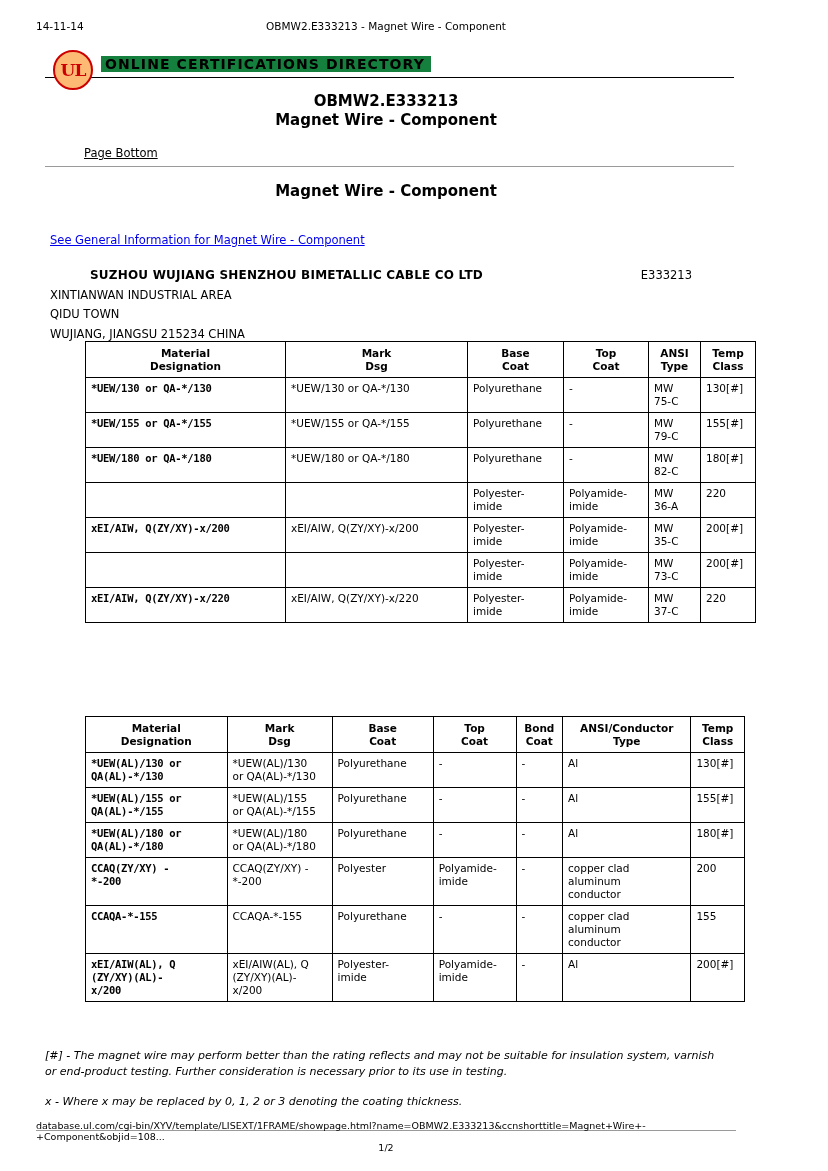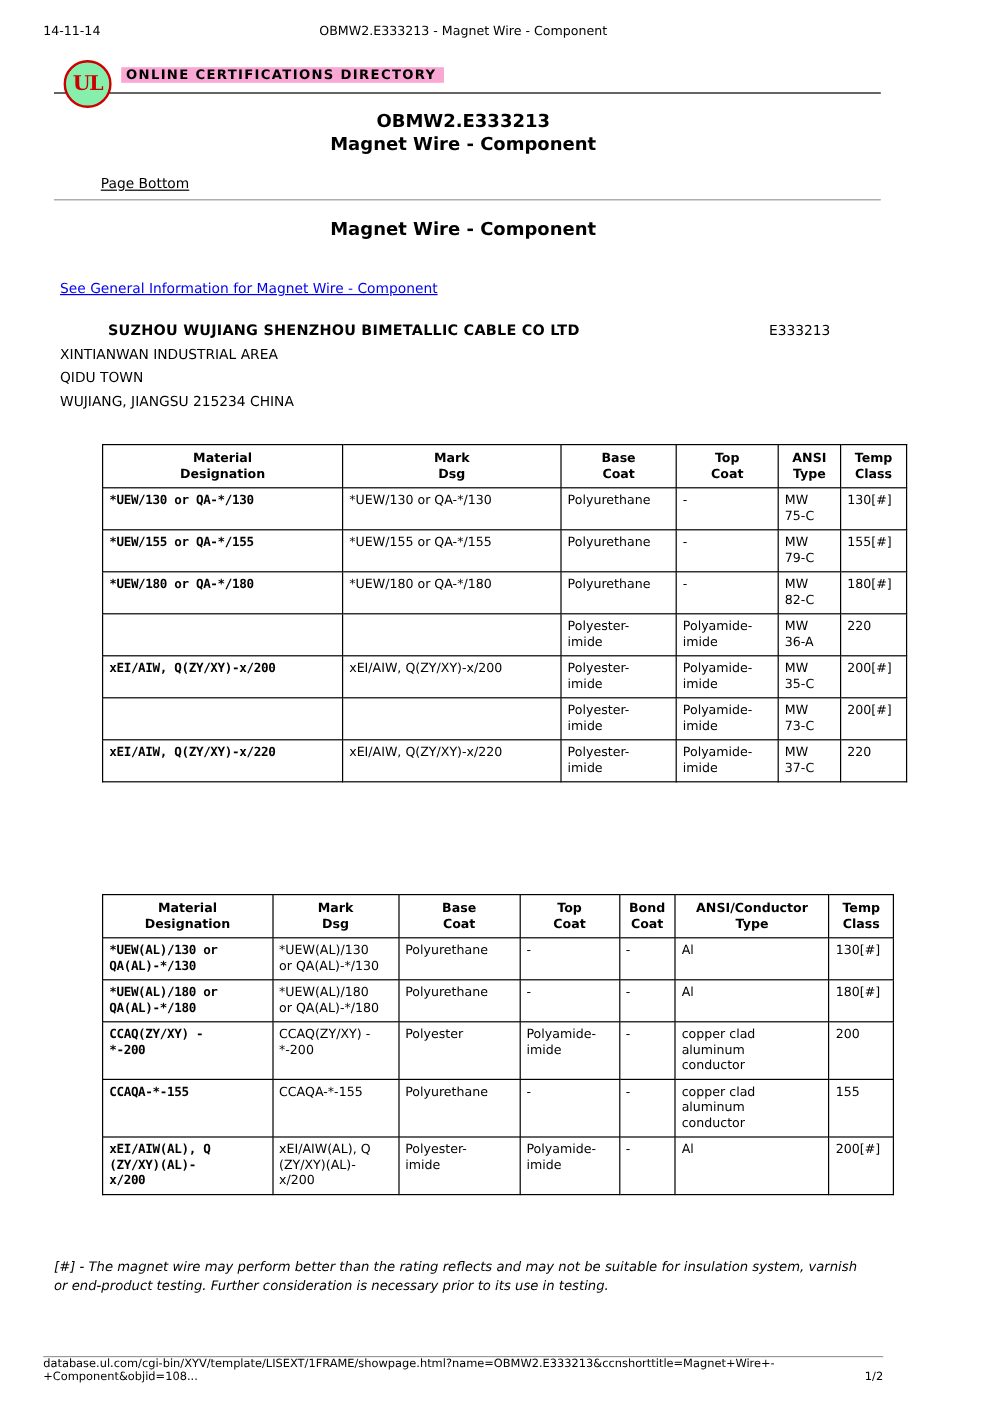--- a/index.html
+++ b/index.html
@@ -61,42 +61,42 @@
     border-bottom: 1px solid #000;
   }
   .ul-mark {
     position: absolute;
     left: 8px;
     top: 2px;
     width: 36px;
     height: 36px;
     border-radius: 50%;
     border: 2.5px solid #cc0000;
-    background: #86efac;
+    background: #fdba74;
     display: flex;
     align-items: center;
     justify-content: center;
     z-index: 3;
   }
   .ul-mark span {
     font-family: "DejaVu Serif", serif;
     font-weight: bold;
     font-size: 17px;
     color: #cc0000;
     letter-spacing: -1px;
   }
   .ocd-title {
     position: absolute;
     left: 56px;
     top: 8px;
     font-family: "DejaVu Sans", sans-serif;
     font-weight: bold;
-    font-size: 11px;
+    font-size: 14px;
     letter-spacing: 1.1px;
-    background: #f9a8d4;
+    background: #15803d;
     padding: 0 6px 0 4px;
     z-index: 2;
   }
 
   
   .doc-head {
     position: absolute;
     top: 92px;
     left: 0;
     right: 0;
@@ -163,21 +163,21 @@
   }
   .company .file-no {
     position: absolute;
     right: 42px;
     top: 0;
     font-weight: normal;
     font-size: 11.5px;
   }
 
   
-  .tbl-wrap { position: absolute; margin-top: 29px; }
+  .tbl-wrap { position: absolute; }
   table.ul {
     border-collapse: collapse;
     table-layout: fixed;
   }
   table.ul th, table.ul td {
     border: 1px solid #000;
     font-size: 10.5px;
     padding: 4px 5px;
     vertical-align: top;
     line-height: 13px;
@@ -224,21 +224,22 @@
     border-bottom: 1px solid #9a9a9a;
   }
   .url-bar {
     position: absolute;
     bottom: 18px;
     left: 36px;
     right: 36px;
     font-size: 9.5px;
     display: flex;
     justify-content: space-between;
-    align-items: flex-end;
+    align-items: center;
+    flex-direction: column;
   }
 </style>
 </head>
 <body>
 
 <div class="page">
 
   <div class="print-header">
     <div class="ph-left">14-11-14</div>
     <div class="ph-center">OBMW2.E333213 - Magnet Wire - Component</div>
@@ -379,20 +380,29 @@
           <tr>
             <td class="mat">*UEW(AL)/130 or<br>QA(AL)-*/130</td>
             <td class="mono">*UEW(AL)/130<br>or QA(AL)-*/130</td>
             <td class="mono">Polyurethane</td>
             <td class="mono">-</td>
             <td class="mono">-</td>
             <td class="mono">Al</td>
             <td class="mono">130[#]</td>
           </tr>
           <tr>
+            <td class="mat">*UEW(AL)/155 or<br>QA(AL)-*/155</td>
+            <td class="mono">*UEW(AL)/155<br>or QA(AL)-*/155</td>
+            <td class="mono">Polyurethane</td>
+            <td class="mono">-</td>
+            <td class="mono">-</td>
+            <td class="mono">Al</td>
+            <td class="mono">155[#]</td>
+          </tr>
+          <tr>
             <td class="mat">*UEW(AL)/180 or<br>QA(AL)-*/180</td>
             <td class="mono">*UEW(AL)/180<br>or QA(AL)-*/180</td>
             <td class="mono">Polyurethane</td>
             <td class="mono">-</td>
             <td class="mono">-</td>
             <td class="mono">Al</td>
             <td class="mono">180[#]</td>
           </tr>
           <tr>
             <td class="mat">CCAQ(ZY/XY) -<br>*-200</td>
@@ -420,20 +430,21 @@
             <td class="mono">-</td>
             <td class="mono">Al</td>
             <td class="mono">200[#]</td>
           </tr>
         </tbody>
     </table>
   </div>
 
   <div class="footnotes">
     <p>[#] - The magnet wire may perform better than the rating reflects and may not be suitable for insulation system, varnish or end-product testing. Further consideration is necessary prior to its use in testing.</p>
+    <p>x - Where x may be replaced by 0, 1, 2 or 3 denoting the coating thickness.</p>
   </div>
 
   <div class="url-rule"></div>
   <div class="url-bar">
     <div>database.ul.com/cgi-bin/XYV/template/LISEXT/1FRAME/showpage.html?name=OBMW2.E333213&amp;ccnshorttitle=Magnet+Wire+-+Component&amp;objid=108...</div>
     <div>1/2</div>
   </div>
 
 </div>
 

